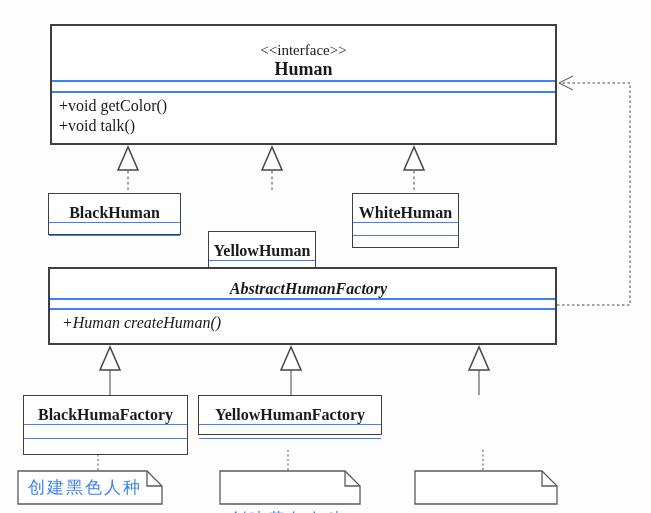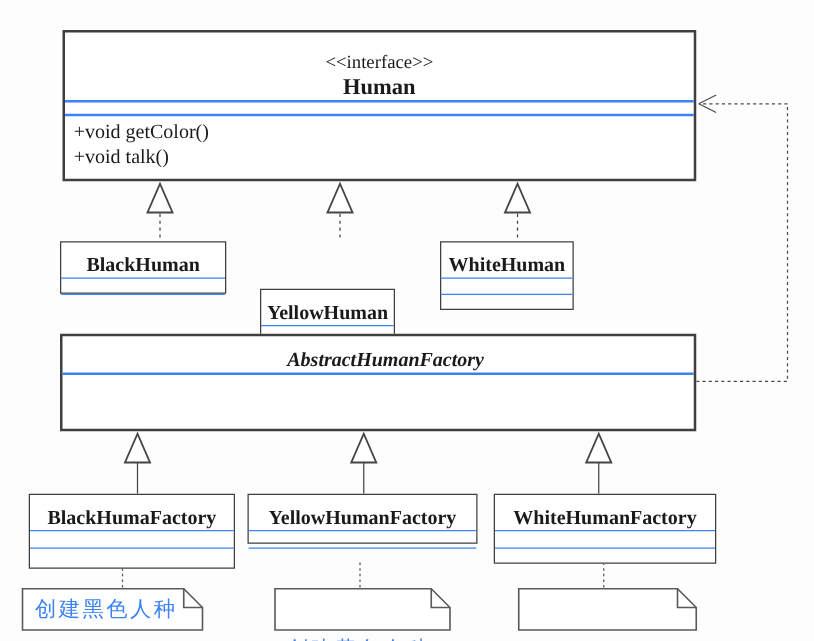--- a/index.html
+++ b/index.html
@@ -114,36 +114,34 @@
 
   <div class="cls thin" style="left:352px;top:193px;width:107px;height:55px;">
     <div class="cls-title" style="flex:0 0 28px;">WhiteHuman</div>
     <div class="sep empty-row" style="height:13px;"></div>
     <div class="sep empty-row" style="flex:1;"></div>
   </div>
 
   <div class="cls" style="left:48px;top:267px;width:509px;height:78px;">
     <div class="cls-title italic" style="flex:0 0 29px;">AbstractHumanFactory</div>
     <div class="sep empty-row" style="height:10px;"></div>
+    <div class="sep methods italic" style="flex:1;">
+      <div>+Human createHuman()</div>
+    </div>
   </div>
 
   <div class="cls thin" style="left:23px;top:395px;width:165px;height:60px;">
     <div class="cls-title" style="flex:0 0 28px;">BlackHumaFactory</div>
     <div class="sep empty-row" style="height:14px;"></div>
     <div class="sep empty-row" style="flex:1;"></div>
   </div>
 
   <div class="cls thin" style="left:198px;top:395px;width:184px;height:40px;">
     <div class="cls-title" style="flex:0 0 28px;">YellowHumanFactory</div>
     <div class="sep empty-row" style="height:14px;"></div>
     <div class="sep empty-row" style="flex:1;"></div>
   </div>
 
-  <div class="cls thin" style="left:395px;top:395px;width:178px;height:56px;">
-    <div class="cls-title" style="flex:0 0 28px;">WhiteHumanFactory</div>
-    <div class="sep empty-row" style="height:14px;"></div>
-    <div class="sep empty-row" style="flex:1;"></div>
-  </div>
 
   <div class="note-text" style="left:18px;top:471px;width:144px;">创建黑色人种</div>
   <div class="note-text" style="left:220px;top:471px;width:140px;margin-top:32px;">创建黄色人种</div>
 
 </div>
 
 </body></html>

